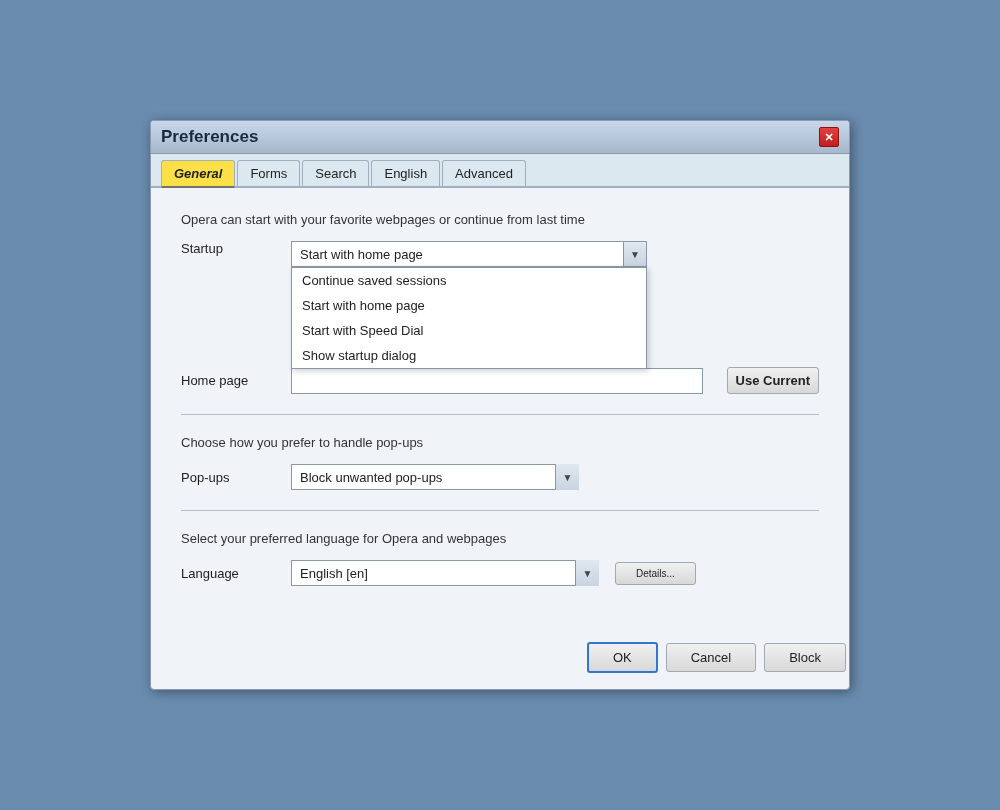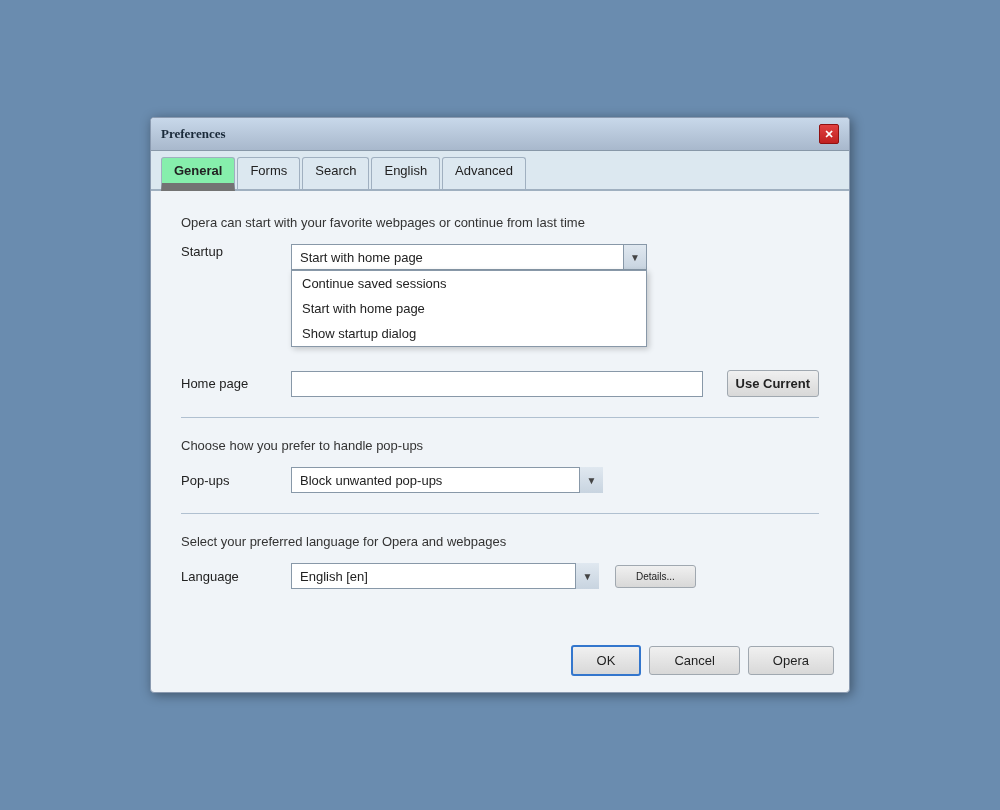--- a/index.html
+++ b/index.html
@@ -27,24 +27,23 @@
       background: linear-gradient(to bottom, #c8d8ea, #a8b8cc);
       border-bottom: 1px solid #8898a8;
       padding: 6px 10px;
       display: flex;
       align-items: center;
       justify-content: space-between;
       border-radius: 3px 3px 0 0;
     }
 
     .title-text {
-      font-size: 13px;
+      font-size: 17px;
       font-weight: bold;
       color: #1a2a3a;
-      font-family: Liberation Serif, serif;
     }
 
     .close-btn {
       width: 20px;
       height: 20px;
       background: linear-gradient(to bottom, #e04040, #c02020);
       border: 1px solid #901010;
       border-radius: 2px;
       color: white;
       font-size: 11px;
@@ -68,25 +67,26 @@
       border-bottom: none;
       background: #dce8f0;
       cursor: pointer;
       border-radius: 3px 3px 0 0;
       margin-right: 2px;
       color: #222;
       font-size: 13px;
     }
 
     .tab.active {
-      background: #86efac;
-      border-bottom: 8px solid #737373;
+      background: #fde047;
+      border-bottom: 2px solid #737373;
       margin-bottom: -2px;
       font-weight: bold;
       z-index: 1;
+      font-style: italic;
     }
 
     .content {
       padding: 24px 30px;
     }
 
     .section {
       margin-bottom: 20px;
     }
 
@@ -165,21 +165,21 @@
 
     .dropdown-item.highlighted {
       background: #3376cd;
       color: white;
     }
 
     .dialog-footer {
       display: flex;
       justify-content: flex-end;
       align-items: center;
-      padding: 12px 15px 16px 20px;
+      padding: 12px 3px 16px 20px;
       gap: 8px;
     }
 
     .footer-btn {
       padding: 6px 24px;
       font-size: 13px;
       cursor: pointer;
       border-radius: 3px;
       border: 1px solid #a0a8b0;
       background: linear-gradient(to bottom, #f0f0f0, #d8d8d8);
@@ -244,41 +244,42 @@
         <div class="field-label">Startup</div>
         <div style="display:flex; flex-direction:column; position:relative;">
           <div style="display:flex;">
             <div class="startup-display">Start with home page</div>
             <div class="startup-btn-arrow">▼</div>
           </div>
 
           <div class="dropdown-overlay" style="position:absolute; top:26px; left:0; width:356px;">
             <div class="dropdown-item">Continue saved sessions</div>
             <div class="dropdown-item">Start with home page</div>
+            <div class="dropdown-item">Start with Speed Dial</div>
             <div class="dropdown-item">Show startup dialog</div>
           </div>
         </div>
       </div>
 
       <div class="field-row" style="margin-top: 100px; align-items: center;">
         <div class="field-label">Home page</div>
         <div style="display:flex; flex:1; height:26px; border: 1px solid #8898a8; background:white;">
         </div>
         <button class="use-current-btn">Use Current</button>
       </div>
     </div>
 
     <hr class="divider">
 
     <div class="section">
       <div class="section-desc">Choose how you prefer to handle pop-ups</div>
       <div class="field-row">
         <div class="field-label">Pop-ups</div>
         <div class="select-wrapper">
-          <div class="startup-display" style="width:312px;">Block unwanted pop-ups</div>
+          <div class="startup-display" style="width:288px;">Block unwanted pop-ups</div>
           <div style="position:absolute; right:0; top:0; bottom:0; width:24px; background: linear-gradient(to bottom, #e0e8f0, #c8d4e0); border-left:1px solid #8898a8; display:flex; align-items:center; justify-content:center; font-size:10px; color:#444; cursor:pointer;">▼</div>
         </div>
       </div>
     </div>
 
     <hr class="divider">
 
     <div class="section">
       <div class="section-desc">Select your preferred language for Opera and webpages</div>
       <div class="field-row">
@@ -289,15 +290,15 @@
         </div>
         <button class="details-btn">Details...</button>
       </div>
     </div>
 
   </div>
 
   <div class="dialog-footer">
     <button class="footer-btn ok-btn">OK</button>
     <button class="footer-btn">Cancel</button>
-    <button class="footer-btn">Opera</button>
+    <button class="footer-btn">Block</button>
   </div>
 </div>
 
 </body></html>

